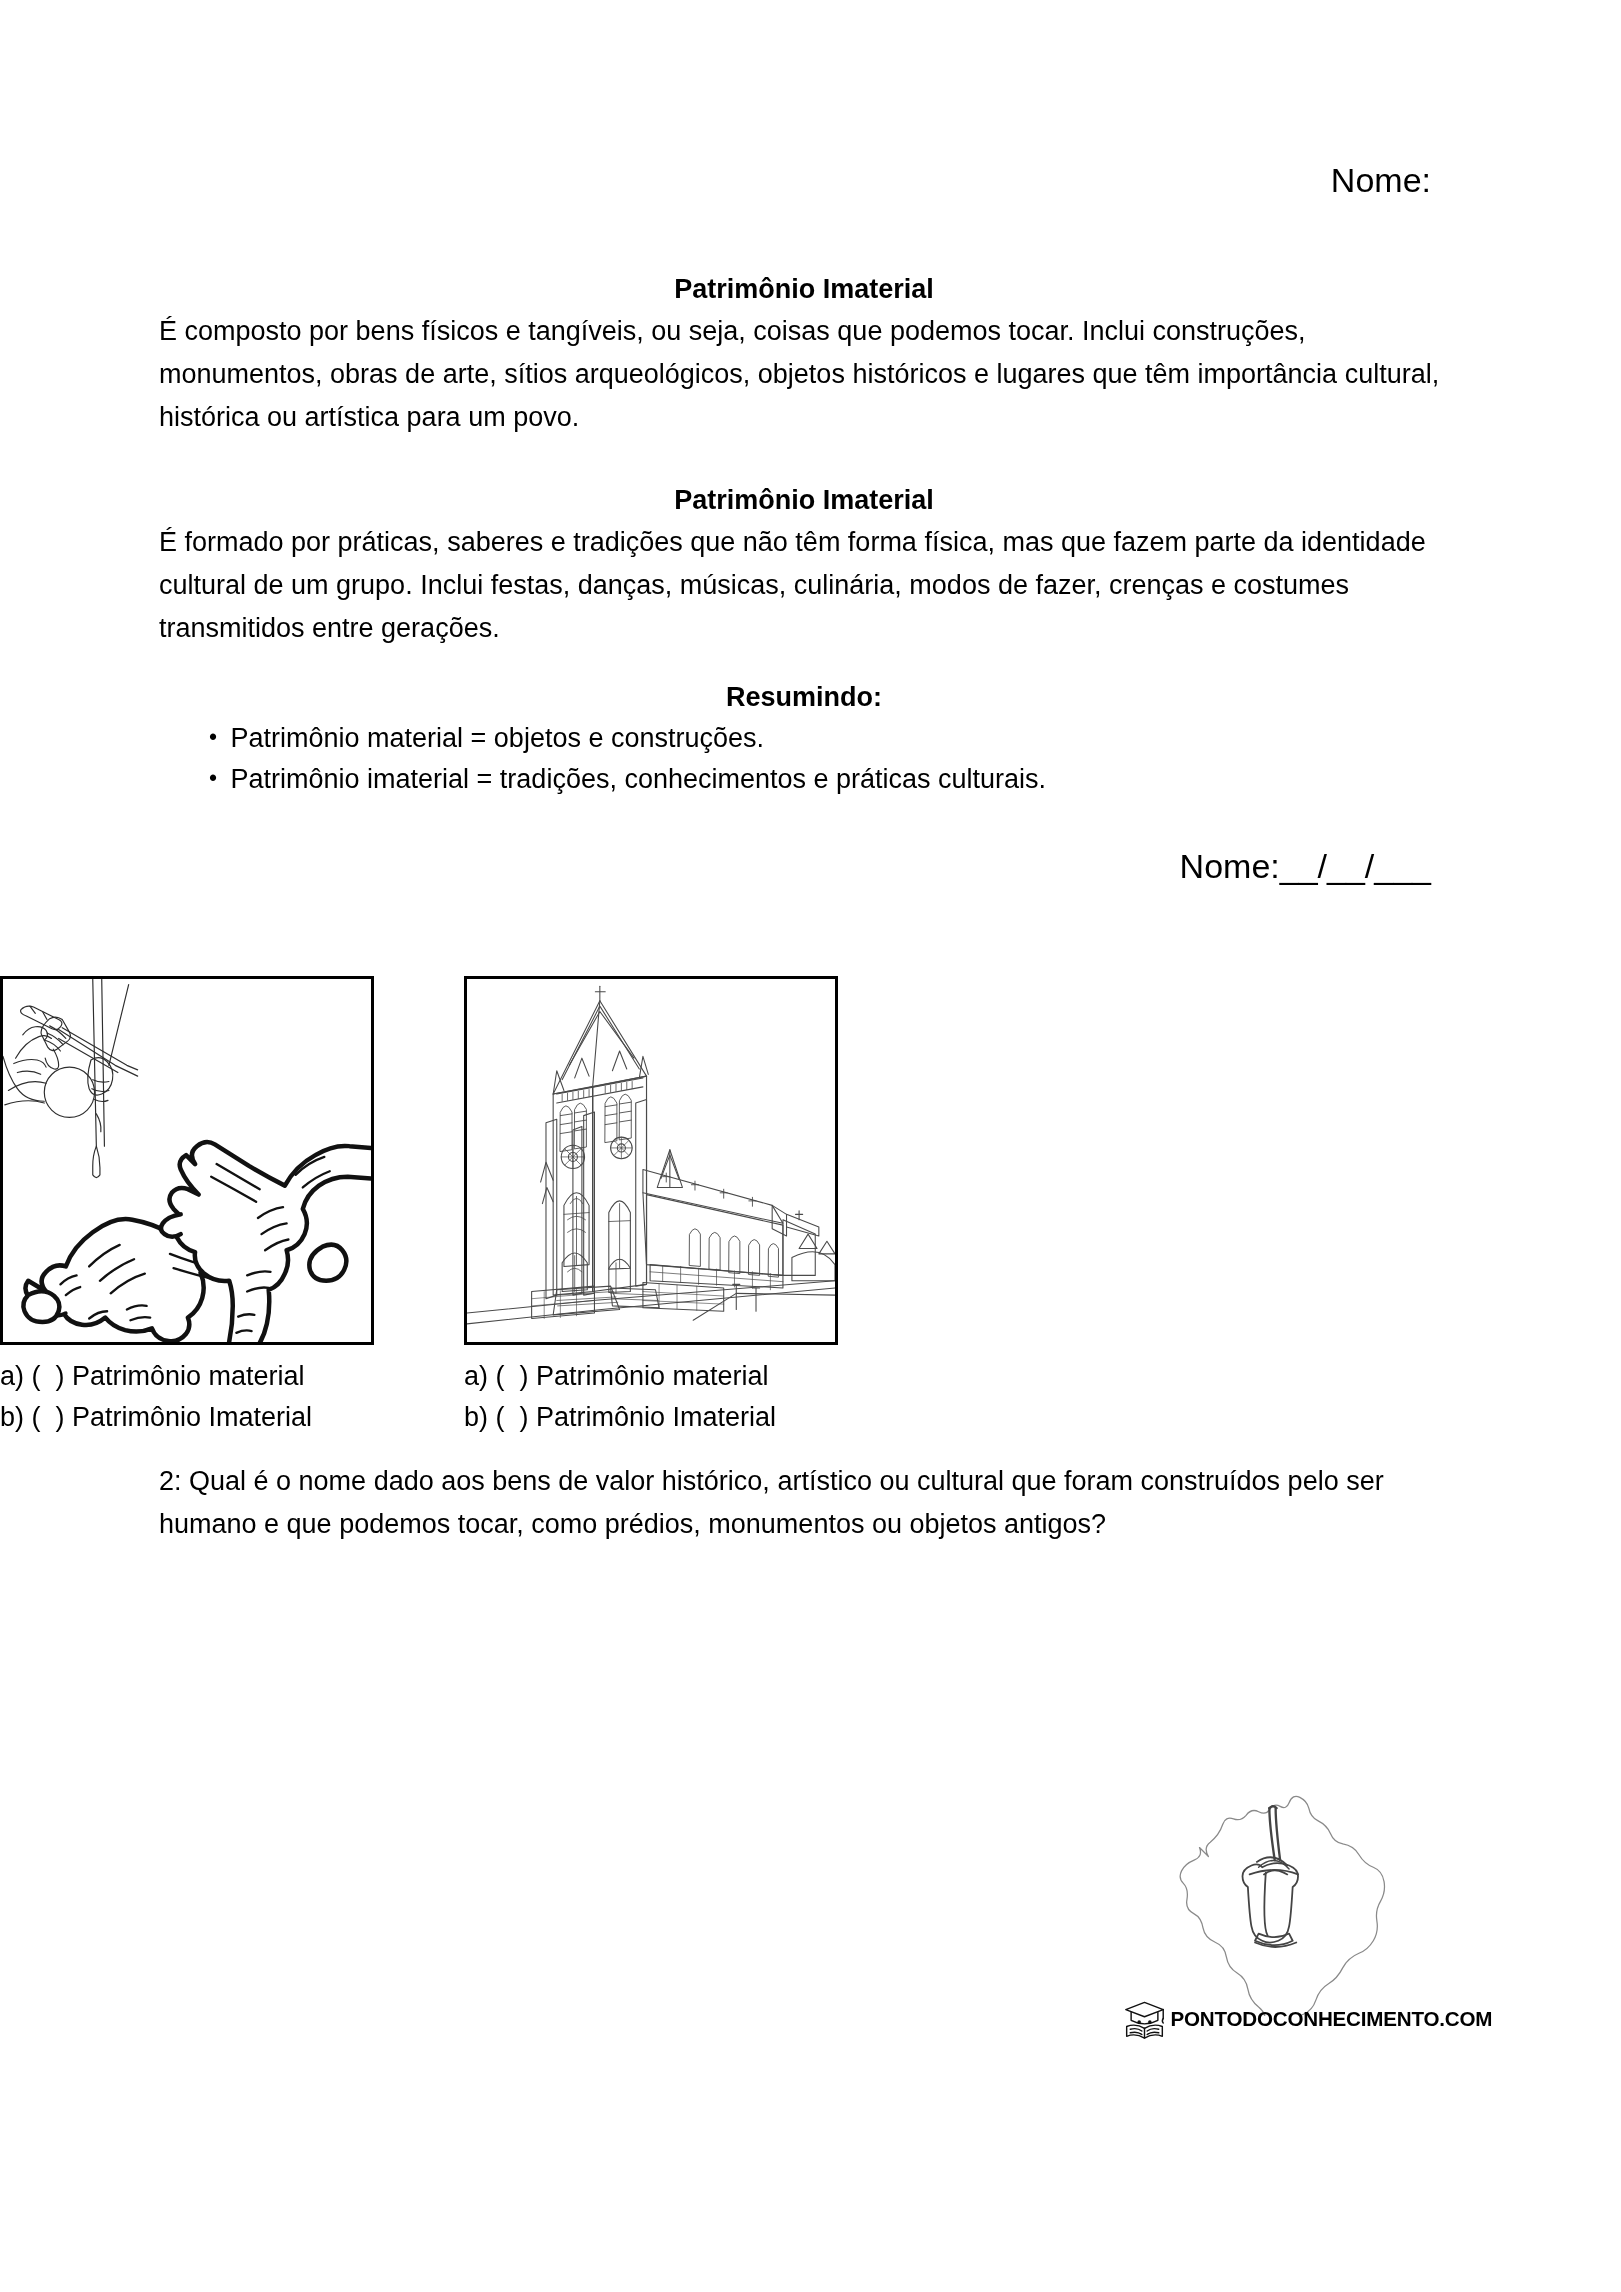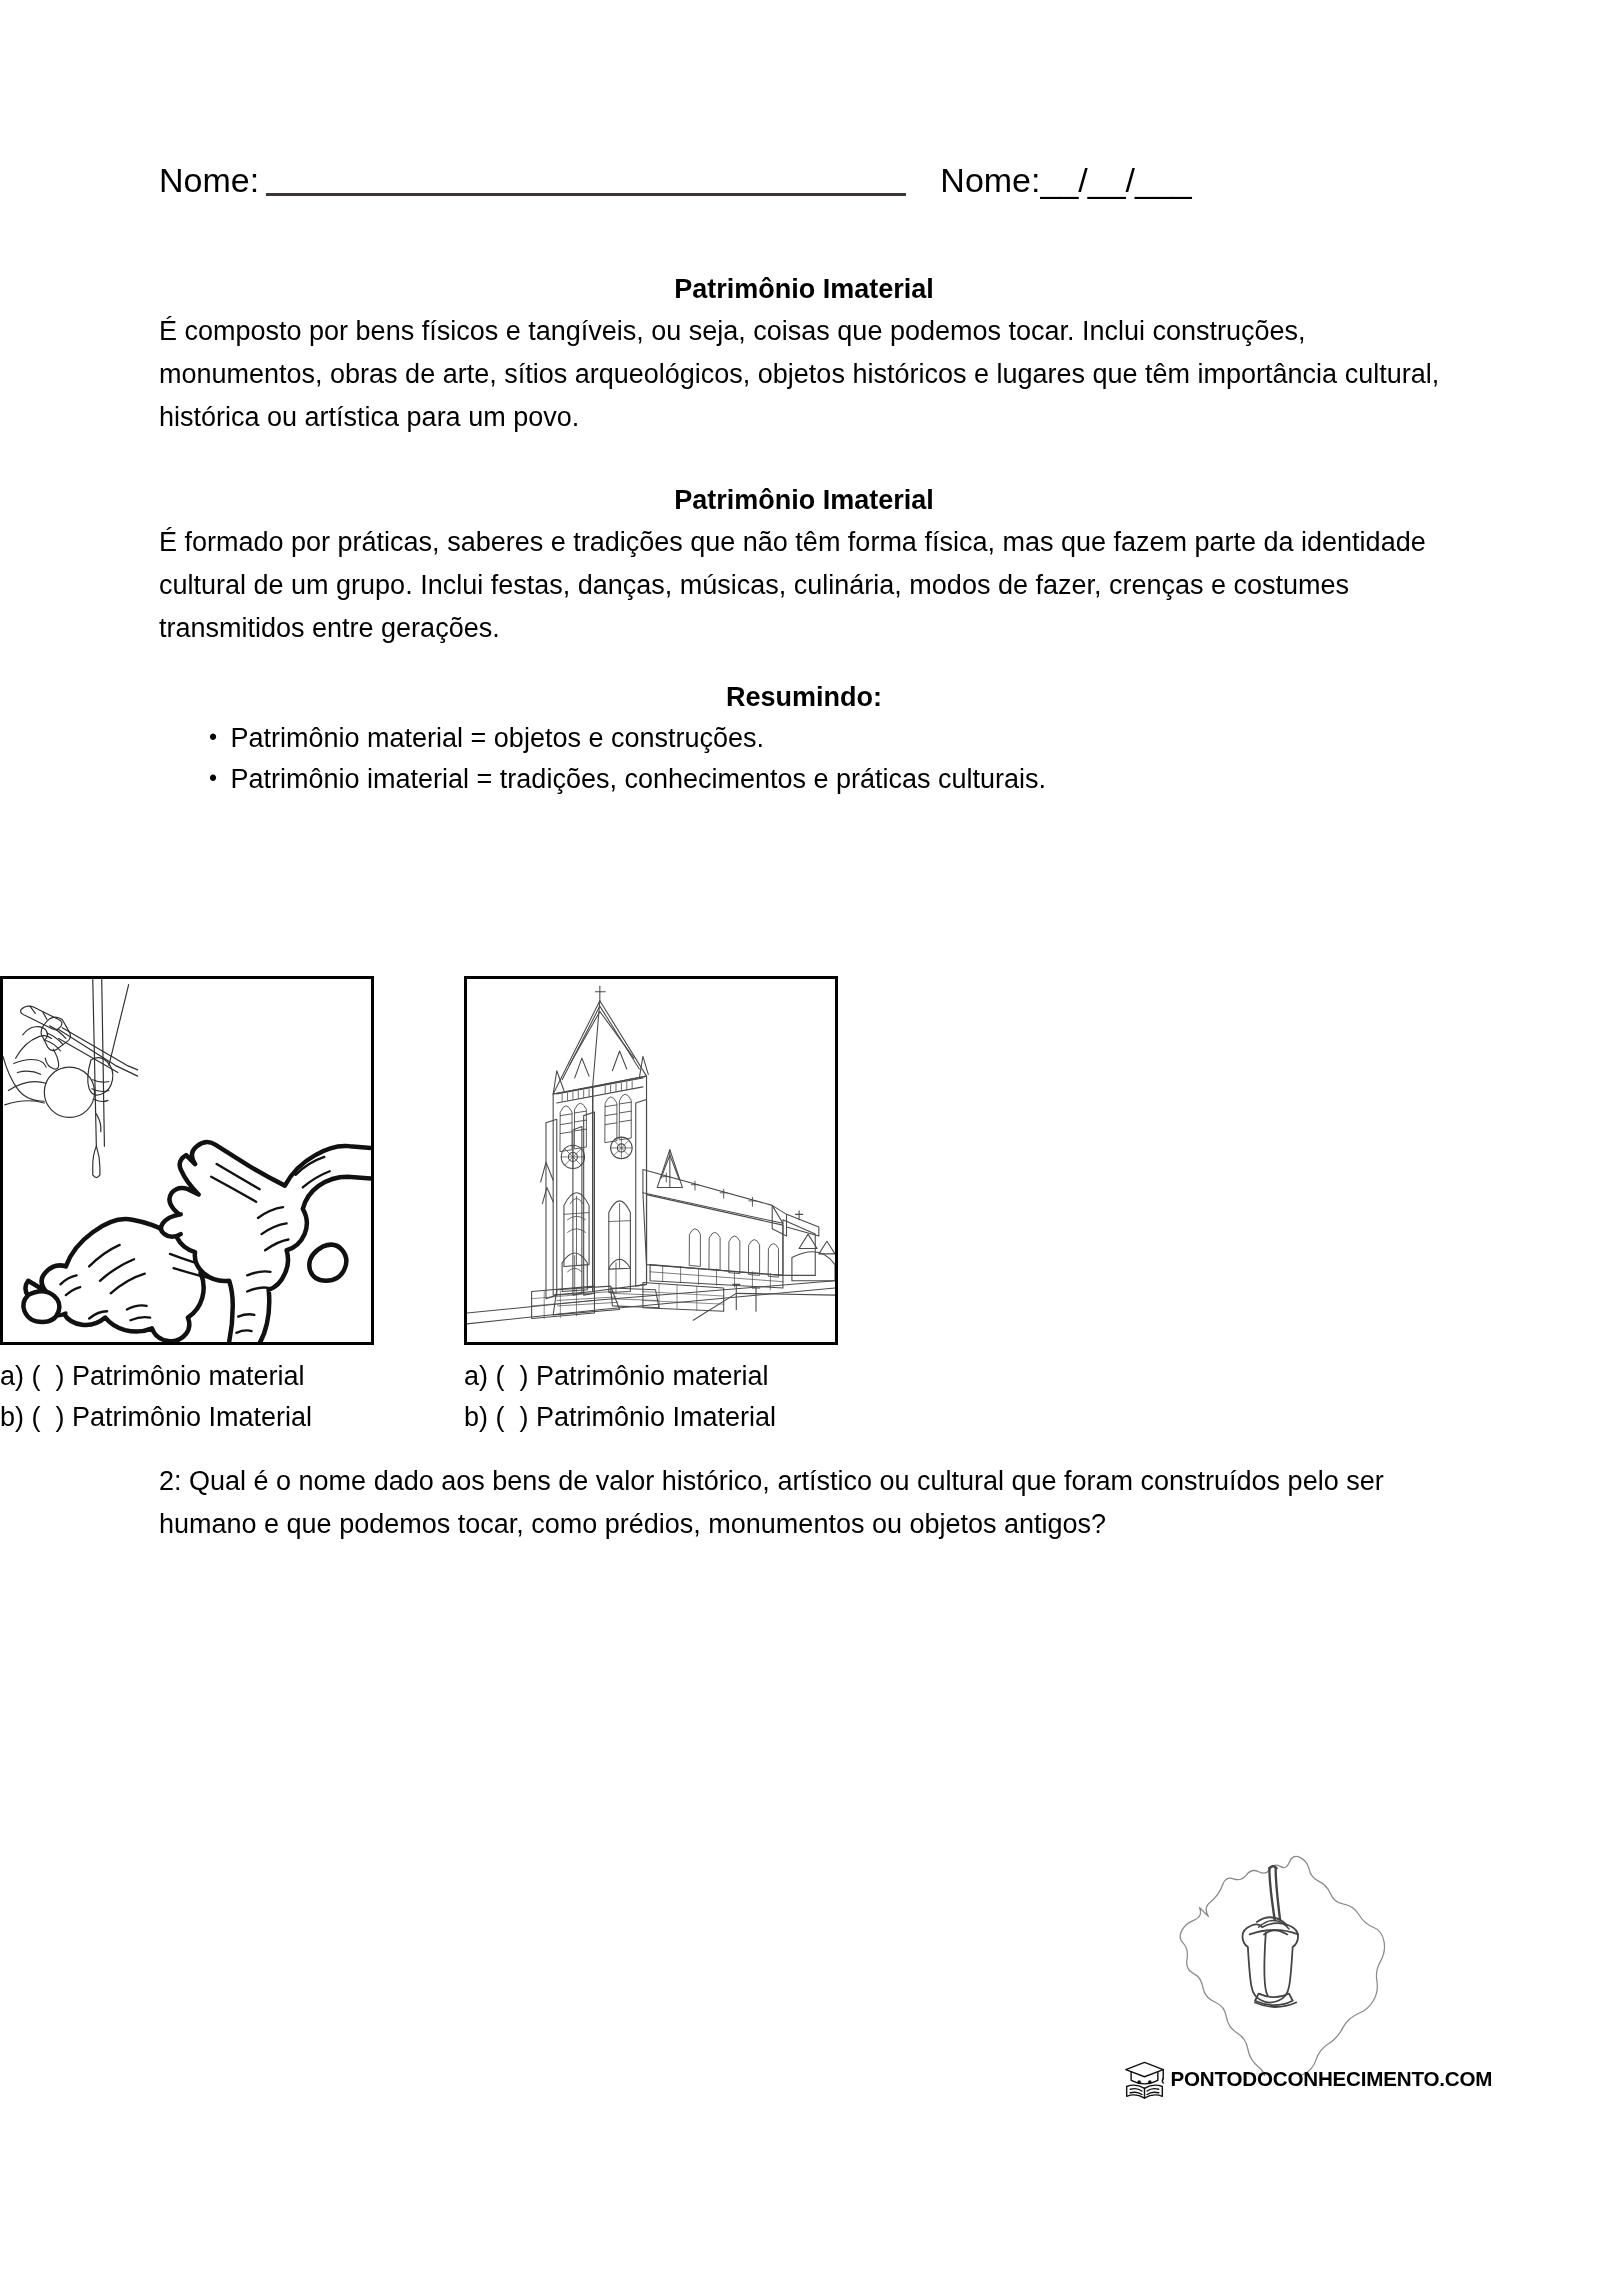--- a/index.html
+++ b/index.html
@@ -26,20 +26,21 @@
   }
 
   
   .header {
     position: absolute;
     left: 159px;
     top: 161px;
     width: 1272px;
     display: flex;
     align-items: flex-end;
+    flex-direction: column;
   }
   .name-label {
     font-size: 34px;
     line-height: 39px;
     white-space: nowrap;
   }
   .name-rule {
     flex: 0 0 640px;
     height: 0;
     border-bottom: 3.6px solid #3a3637;
@@ -148,21 +149,21 @@
     margin-top: 47px;
   }
   .q2-options .opt-line {
     line-height: 42px;
   }
 
   
   .footer {
     position: absolute;
     left: 1124px;
-    top: 1852px;
+    top: 1792px;
     width: 385px;
     height: 269px;
   }
   .brazil-map {
     position: absolute;
     left: 45px;
     top: 0;
     width: 233px;
     height: 224px;
   }

